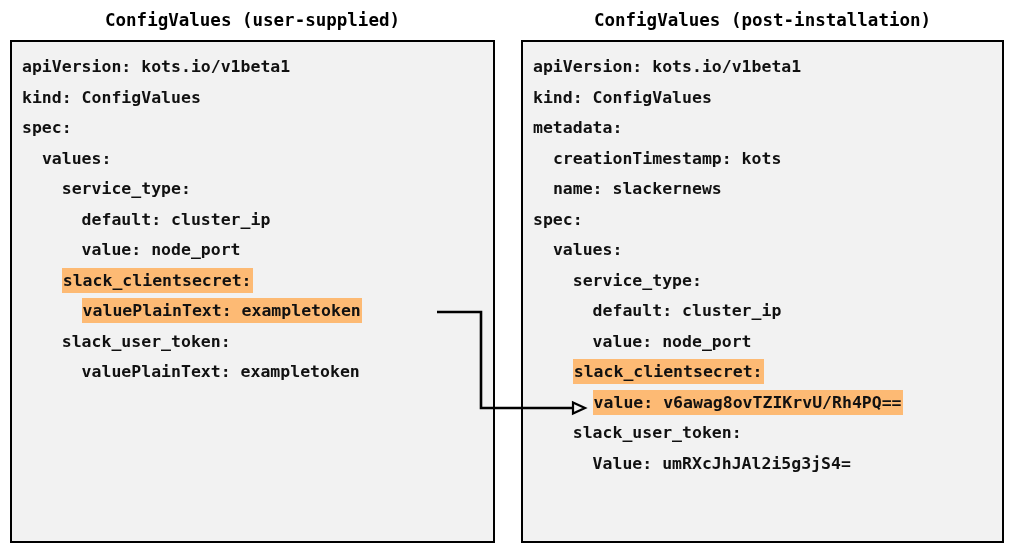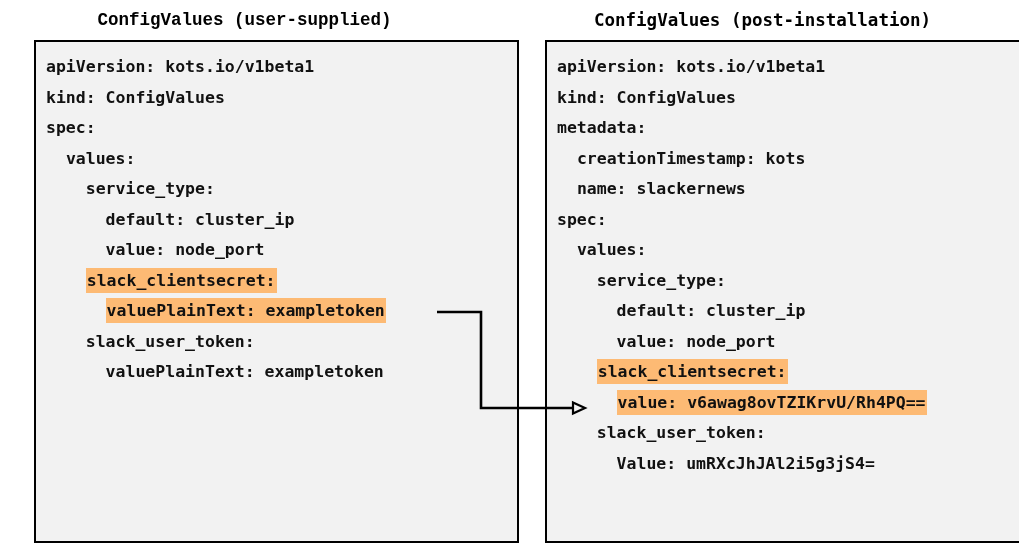--- a/index.html
+++ b/index.html
@@ -20,32 +20,31 @@
     font-family: "DejaVu Sans Mono", "Liberation Mono", monospace;
     font-size: 17.5px;
     font-weight: bold;
     color: #000000;
     letter-spacing: 0px;
     white-space: nowrap;
     text-align: center;
     top: 9px;
     line-height: 22px;
   }
-  #title-left  { left: 2px;  width: 485px; font-family: Liberation Mono, monospace; }
+  #title-left  { left: 10px;  width: 485px; }
   #title-right { left: 521px; width: 483px; }
 
   .panel {
     position: absolute;
     top: 40px;
     height: 503px;
     background: #f2f2f2;
     border: 2px solid #000000;
     box-sizing: border-box;
     overflow: hidden;
-    margin-left: 24px;
   }
   #panel-left  { left: 10px;  width: 485px; }
   #panel-right { left: 521px; width: 483px; }
 
   .code-block {
     position: absolute;
     top: 10px;
     left: 10px;
     right: 0;
   }

